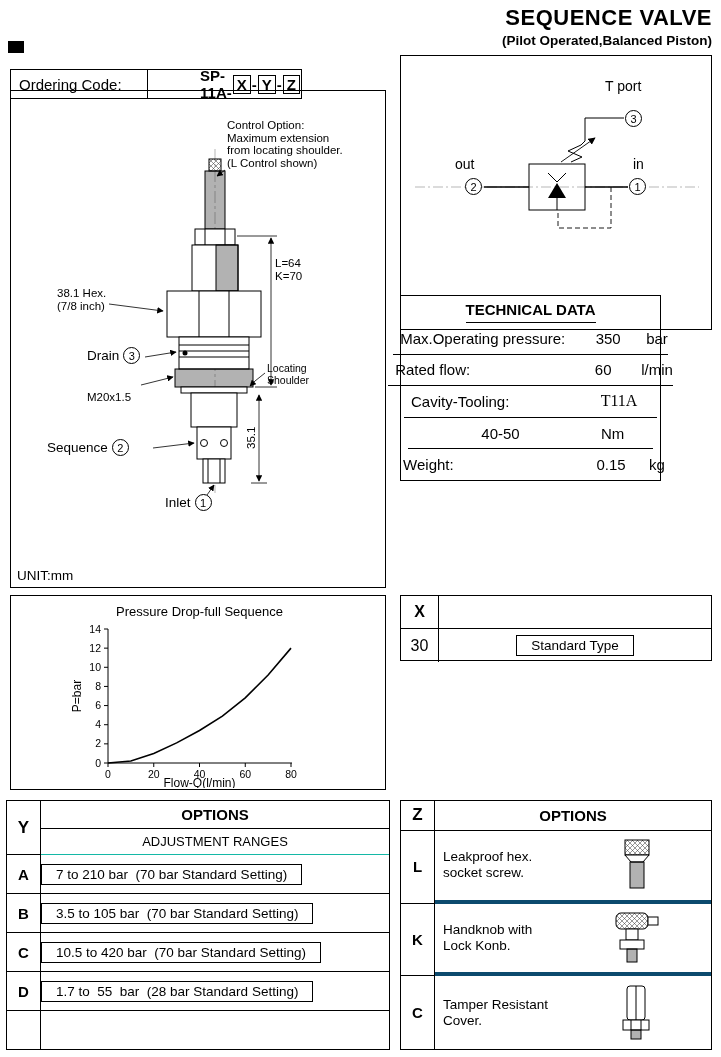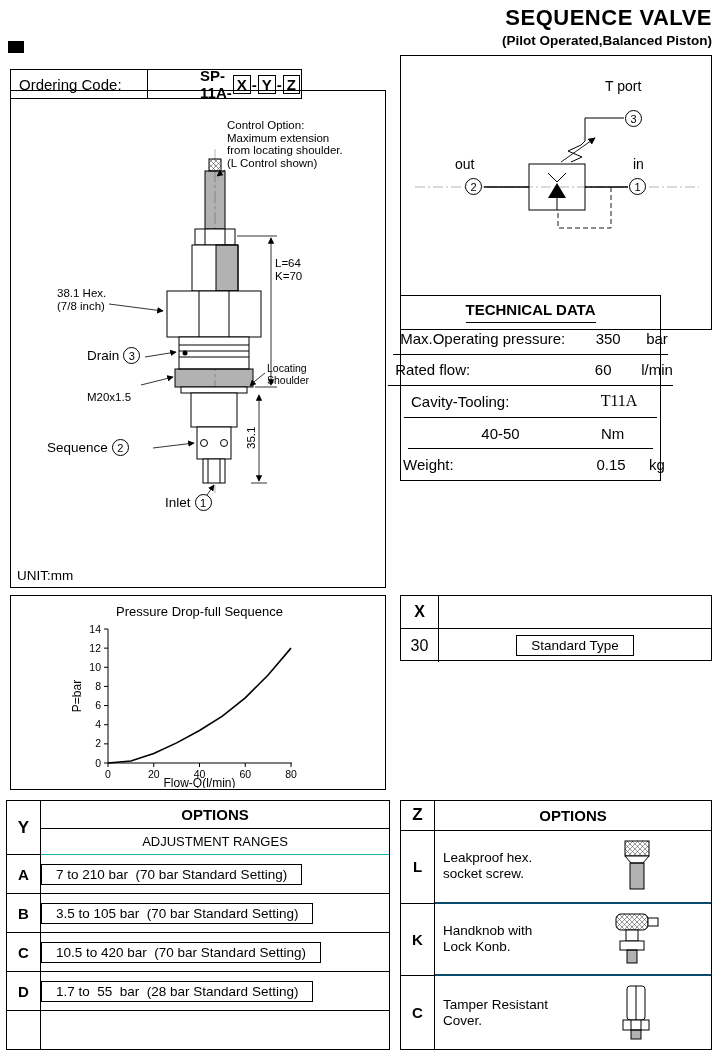--- a/index.html
+++ b/index.html
@@ -95,21 +95,21 @@
   
   .opt-left { width:34px; border-right:1.5px solid #000; display:flex; flex-direction:column; }
   .opt-z { height:30px; border-bottom:1px solid #000; display:flex; align-items:center;
     justify-content:center; font-size:17px; font-weight:bold; }
   .opt-code { height:73px; border-bottom:1px solid #000; display:flex; align-items:center;
     justify-content:center; font-size:15px; font-weight:bold; }
   .opt-code:last-child { border-bottom:none; }
   .opt-right { flex:1; display:flex; flex-direction:column; }
   .opt-title { height:30px; border-bottom:1px solid #000; display:flex; align-items:center;
     justify-content:center; font-weight:bold; font-size:15px; }
-  .opt-row { height:73px; border-bottom:2px solid #0c4a6e; display:flex; align-items:center; }
+  .opt-row { height:73px; border-bottom:4px solid #0c4a6e; display:flex; align-items:center; }
   .opt-row:last-child { border-bottom:none; }
   .opt-text { flex:1; padding-left:8px; font-size:13.5px; line-height:16px; }
   .opt-icon { width:64px; height:62px; margin-right:42px; display:flex; align-items:center;
     justify-content:center; }
 </style>
 </head>
 <body>
 
 <svg width="0" height="0" style="position:absolute" aria-hidden="true">
   <defs>

